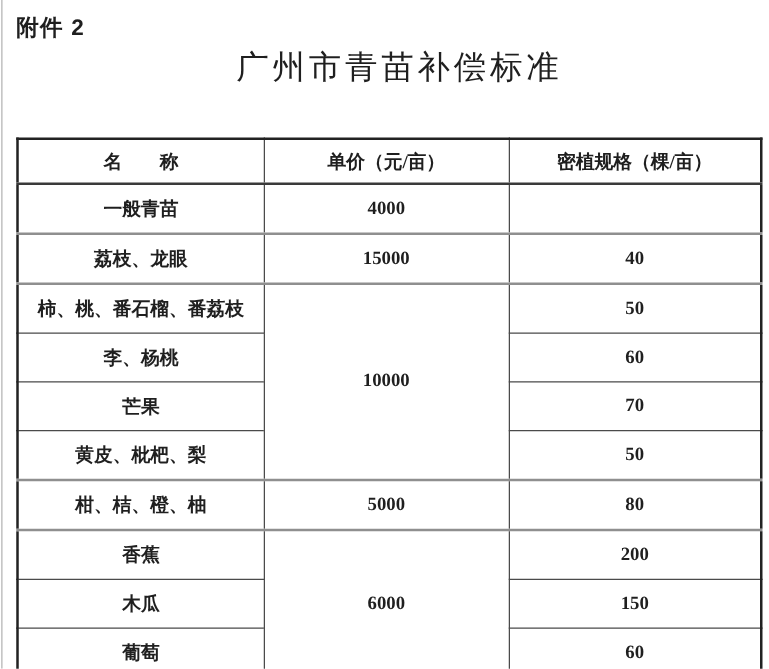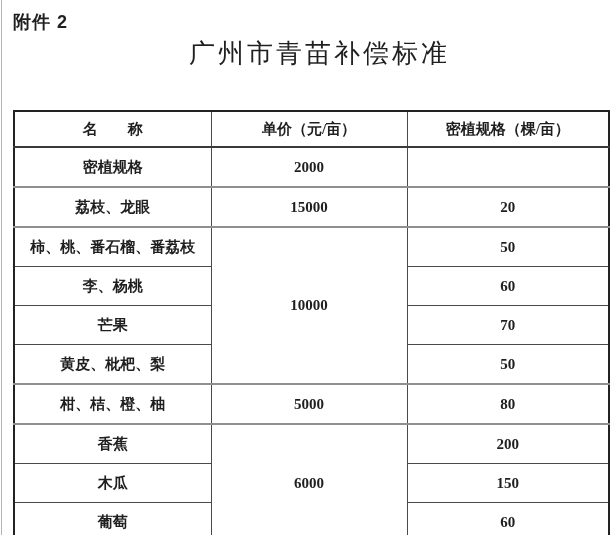--- a/index.html
+++ b/index.html
@@ -77,28 +77,28 @@
   </colgroup>
   <thead>
     <tr>
       <th>名　　称</th>
       <th>单价（元/亩）</th>
       <th>密植规格（棵/亩）</th>
     </tr>
   </thead>
   <tbody>
       <tr>
-        <td>密植规格</td>
-        <td>2000</td>
+        <td>一般青苗</td>
+        <td>4000</td>
         <td></td>
       </tr>
       <tr class="group-start">
         <td>荔枝、龙眼</td>
         <td>15000</td>
-        <td>20</td>
+        <td>40</td>
       </tr>
       <tr class="group-start">
         <td>柿、桃、番石榴、番荔枝</td>
         <td rowspan="4">10000</td>
         <td>50</td>
       </tr>
       <tr>
         <td>李、杨桃</td>
         <td>60</td>
       </tr>

